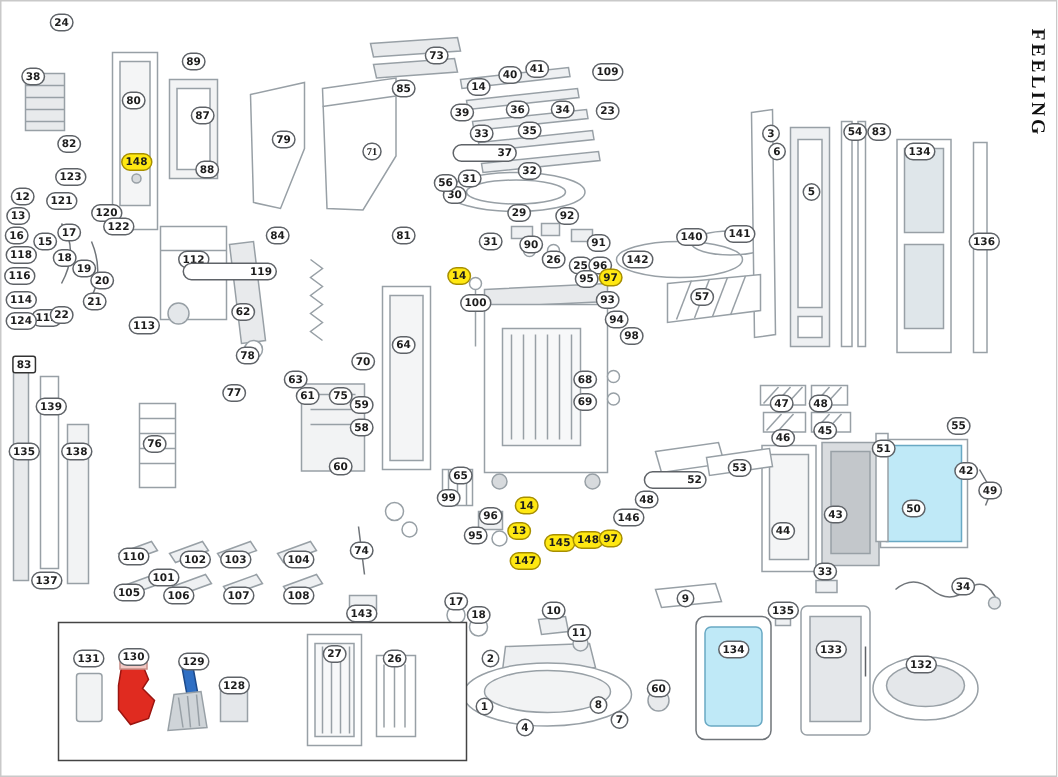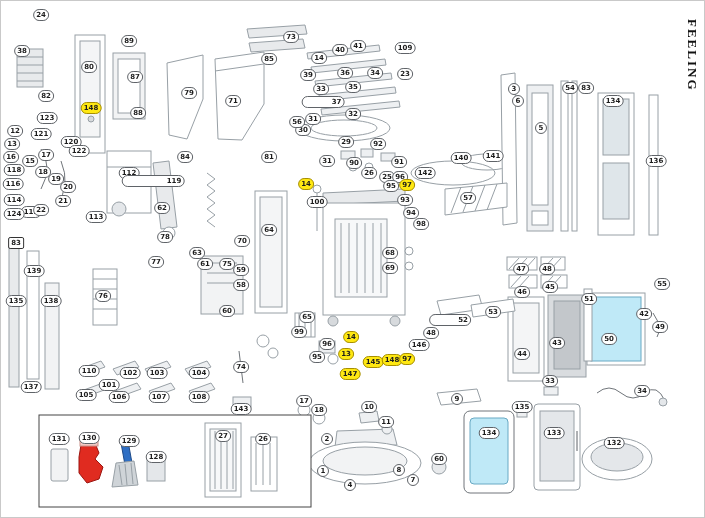--- a/index.html
+++ b/index.html
@@ -323,21 +323,21 @@
       <div class="callout" style="left: 62px; top: 200px;">21</div>
       <div class="callout" style="left: 13px; top: 213px;">124</div>
       <div class="callout" style="left: 40px; top: 209px;">22</div>
       <div class="callout" style="left: 95px; top: 216px;">113</div>
       <div class="callout" style="left: 128px; top: 172px;">112</div>
       <div class="callout" style="left: 152px; top: 180px; padding-left: 44px;">119</div>
       <div class="callout" style="left: 161px; top: 207px;">62</div>
       <div class="callout" style="left: 184px; top: 156px;">84</div>
       <div class="callout" style="left: 137px; top: 112px;">88</div>
       <div class="callout" style="left: 188px; top: 92px;">79</div>
-      <div class="callout" style="left: 232px; top: 100px;">71</div>
+      <div class="callout" style="left: 247px; top: 100px; font-family: Liberation Serif, serif;">71</div>
       <div class="callout" style="left: 268px; top: 156px;">81</div>
       <div class="callout" style="left: 345px; top: 141px;">29</div>
       <div class="callout" style="left: 377px; top: 143px;">92</div>
       <div class="callout" style="left: 326px; top: 160px;">31</div>
       <div class="callout" style="left: 353px; top: 162px;">90</div>
       <div class="callout" style="left: 398px; top: 161px;">91</div>
       <div class="callout" style="left: 368px; top: 172px;">26</div>
       <div class="callout" style="left: 386px; top: 176px;">25</div>
       <div class="callout" style="left: 399px; top: 176px;">96</div>
       <div class="callout" style="left: 390px; top: 185px;">95</div>
@@ -381,21 +381,21 @@
       <div class="callout" style="left: 520px; top: 268px;">47</div>
       <div class="callout" style="left: 546px; top: 268px;">48</div>
       <div class="callout" style="left: 521px; top: 291px;">46</div>
       <div class="callout" style="left: 549px; top: 286px;">45</div>
       <div class="callout" style="left: 521px; top: 353px;">44</div>
       <div class="callout" style="left: 556px; top: 342px;">43</div>
       <div class="callout" style="left: 588px; top: 298px;">51</div>
       <div class="callout" style="left: 608px; top: 338px;">50</div>
       <div class="callout" style="left: 659px; top: 326px;">49</div>
       <div class="callout" style="left: 643px; top: 313px;">42</div>
-      <div class="callout" style="left: 638px; top: 283px; margin-left: 23px;">55</div>
+      <div class="callout" style="left: 638px; top: 283px;">55</div>
       <div class="callout box" style="left: 15px; top: 242px;">83</div>
       <div class="callout" style="left: 33px; top: 270px;">139</div>
       <div class="callout" style="left: 15px; top: 300px;">135</div>
       <div class="callout" style="left: 50px; top: 300px;">138</div>
       <div class="callout" style="left: 30px; top: 386px;">137</div>
       <div class="callout" style="left: 88px; top: 370px;">110</div>
       <div class="callout" style="left: 108px; top: 384px;">101</div>
       <div class="callout" style="left: 129px; top: 372px;">102</div>
       <div class="callout" style="left: 156px; top: 372px;">103</div>
       <div class="callout" style="left: 198px; top: 372px;">104</div>

